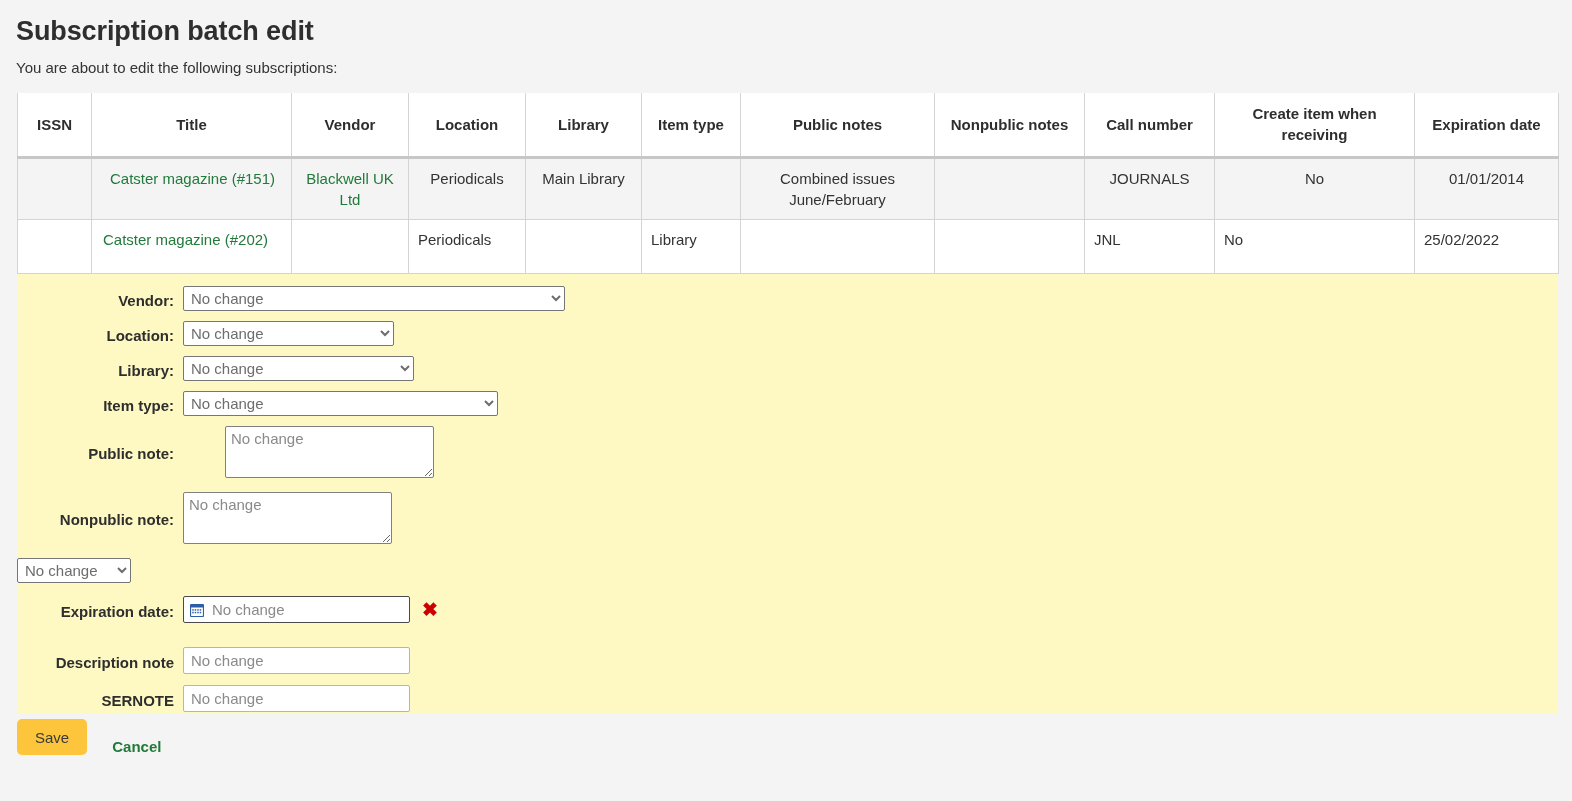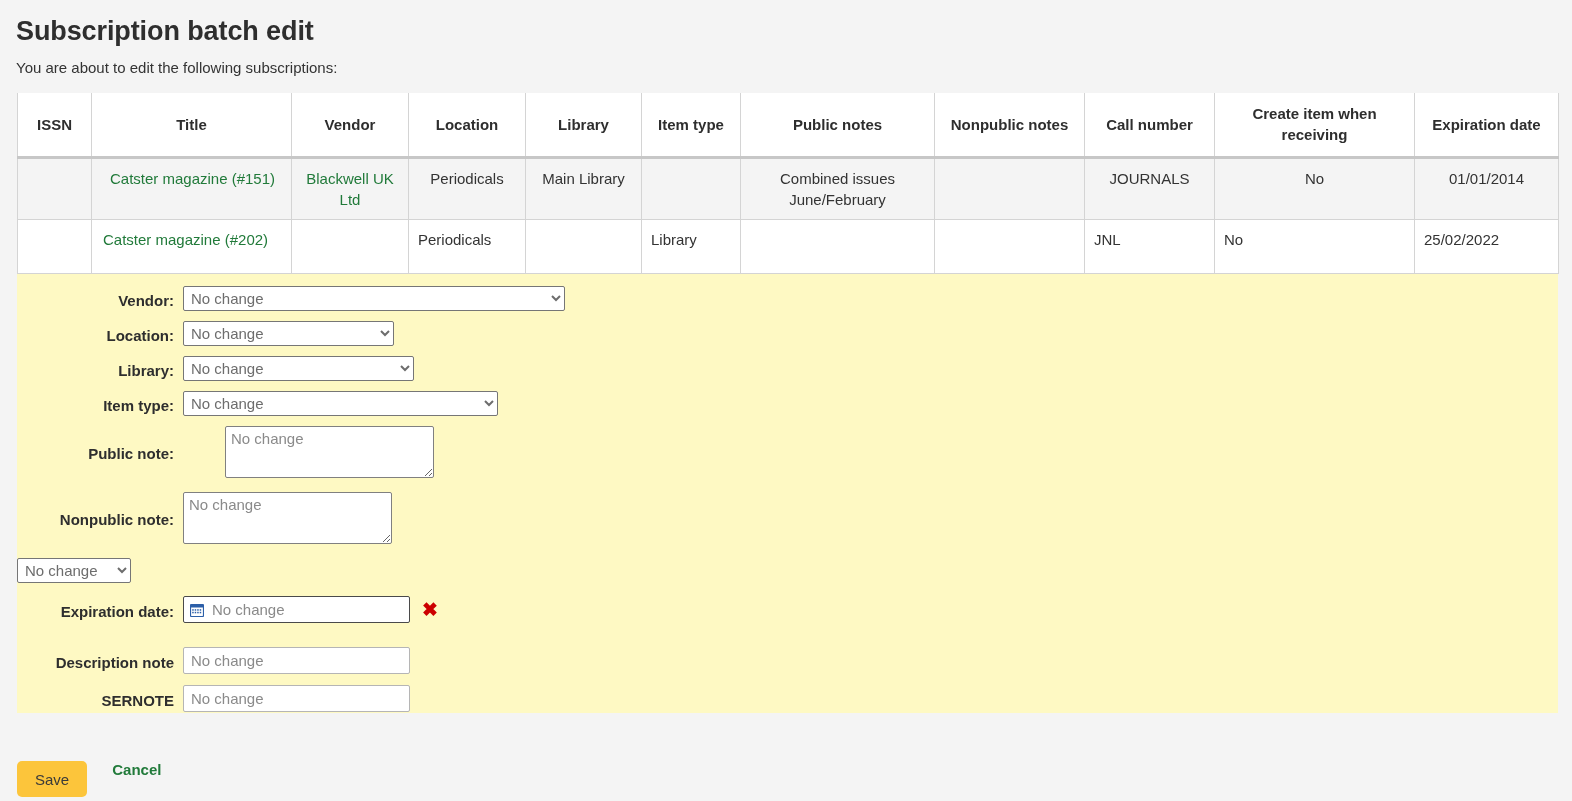--- a/index.html
+++ b/index.html
@@ -222,23 +222,23 @@
     line-height: 19px;
     font-weight: bold;
     text-decoration: none;
     cursor: pointer;
   }
 
   
   .footer-bar {
     position: absolute;
     left: 17px;
-    top: 761px;
+    top: 719px;
     display: flex;
-    align-items: flex-start;
+    align-items: flex-end;
   }
   button.save-btn {
     font-family: "Liberation Sans", sans-serif;
     font-size: 15px;
     color: #3a3a3a;
     background: #fcc53b;
     border: none;
     border-radius: 5px;
     height: 36px;
     padding: 0 18px;

